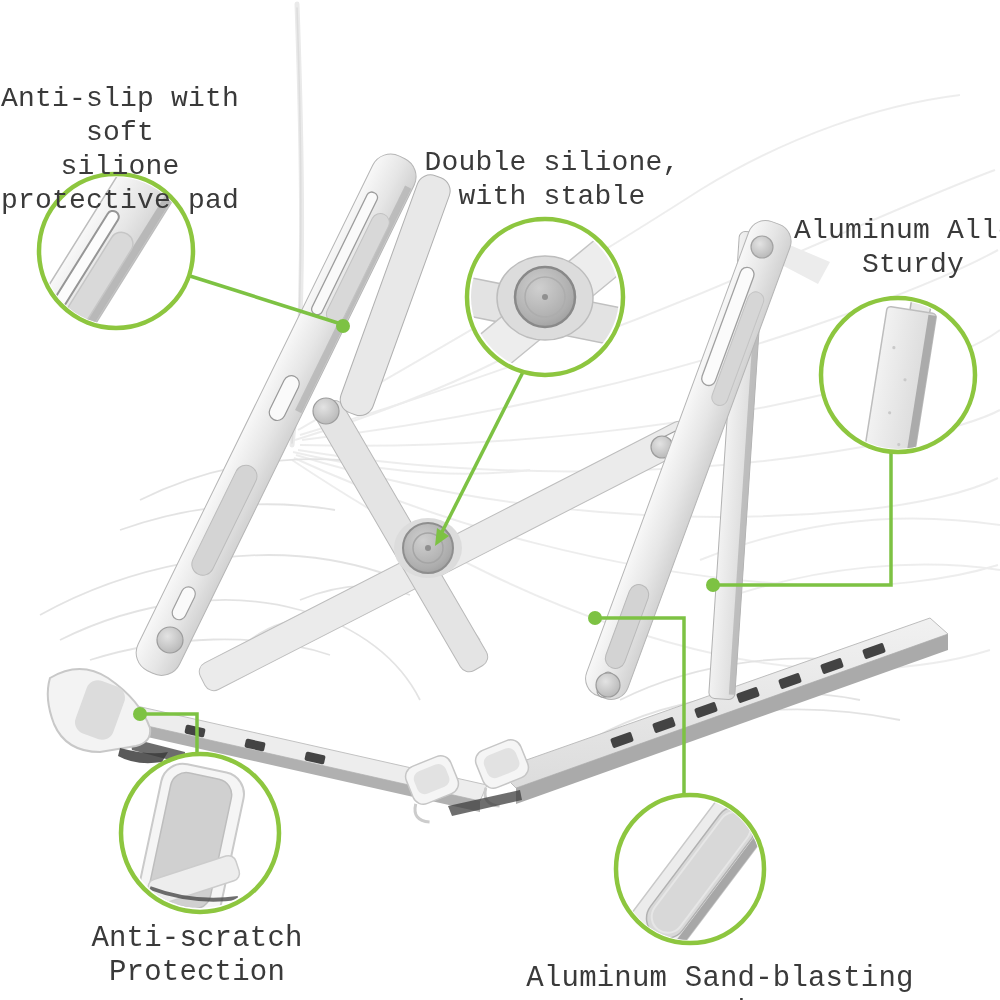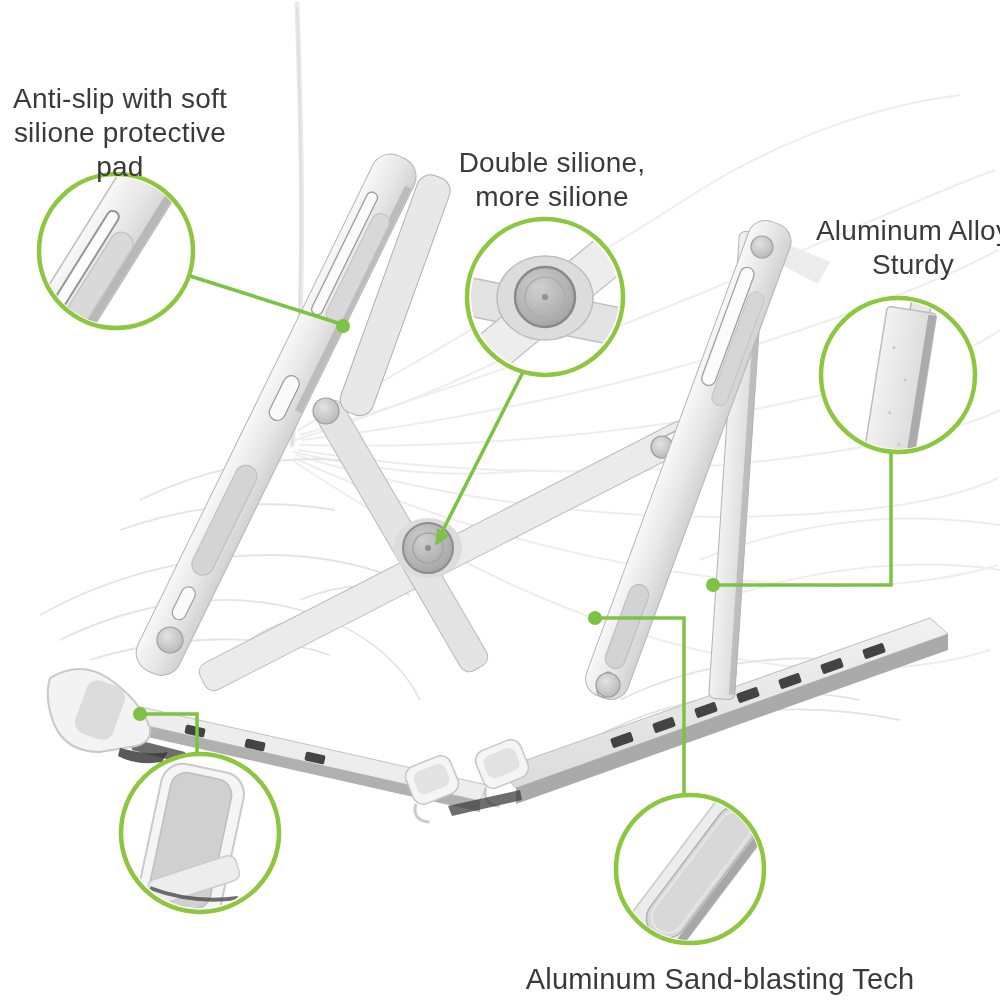--- a/index.html
+++ b/index.html
@@ -3,21 +3,21 @@
 <meta charset="utf-8">
 <style>
   :root{
     --annotation_ring:#8dc63f;
     --leader:#7dc243;
     --label_text:#3a3a3a;
     --background:#ffffff;
   }
   html,body{margin:0;padding:0;background:var(--background);}
   #stage{position:relative;width:1000px;height:1000px;overflow:hidden;background:var(--background);
-         font-family:Liberation Sans, sans-serif;}
+         font-family:Liberation Mono, monospace;}
   #scene{position:absolute;left:0;top:0;}
   .lbl{position:absolute;color:var(--label_text);font-size:28px;line-height:34px;
        font-weight:500;text-align:center;letter-spacing:.2px;}
   .lbl span{display:block;}
   .ring{fill:#ffffff;stroke:var(--annotation_ring);stroke-width:4.5;}
   .leader{stroke:var(--leader);stroke-width:3.5;fill:none;stroke-linejoin:miter;}
   .dot{fill:var(--leader);}
   .arrow{fill:var(--leader);}
   .feather{stroke-linecap:round;fill:none;}
 </style>
@@ -295,26 +295,29 @@
     </g>
   </svg>
 
   <div class="lbl" style="left:-5px;top:82px;width:250px;">
     <span>Anti-slip with soft</span>
     <span>silione protective pad</span>
   </div>
 
   <div class="lbl" style="left:402px;top:146px;width:300px;">
     <span>Double silione,</span>
-    <span>more silione</span>
+    <span>with stable</span>
   </div>
 
   <div class="lbl" style="left:783px;top:214px;width:260px;">
     <span>Aluminum Alloy</span>
     <span>Sturdy</span>
   </div>
 
+  <div class="lbl" style="left:17px;top:922px;width:360px;font-size:29px;">
+    <span>Anti-scratch Protection</span>
+  </div>
 
   <div class="lbl" style="left:490px;top:962px;width:460px;font-size:29px;">
     <span>Aluminum Sand-blasting Tech</span>
   </div>
 
 </div>
 
 </body></html>

